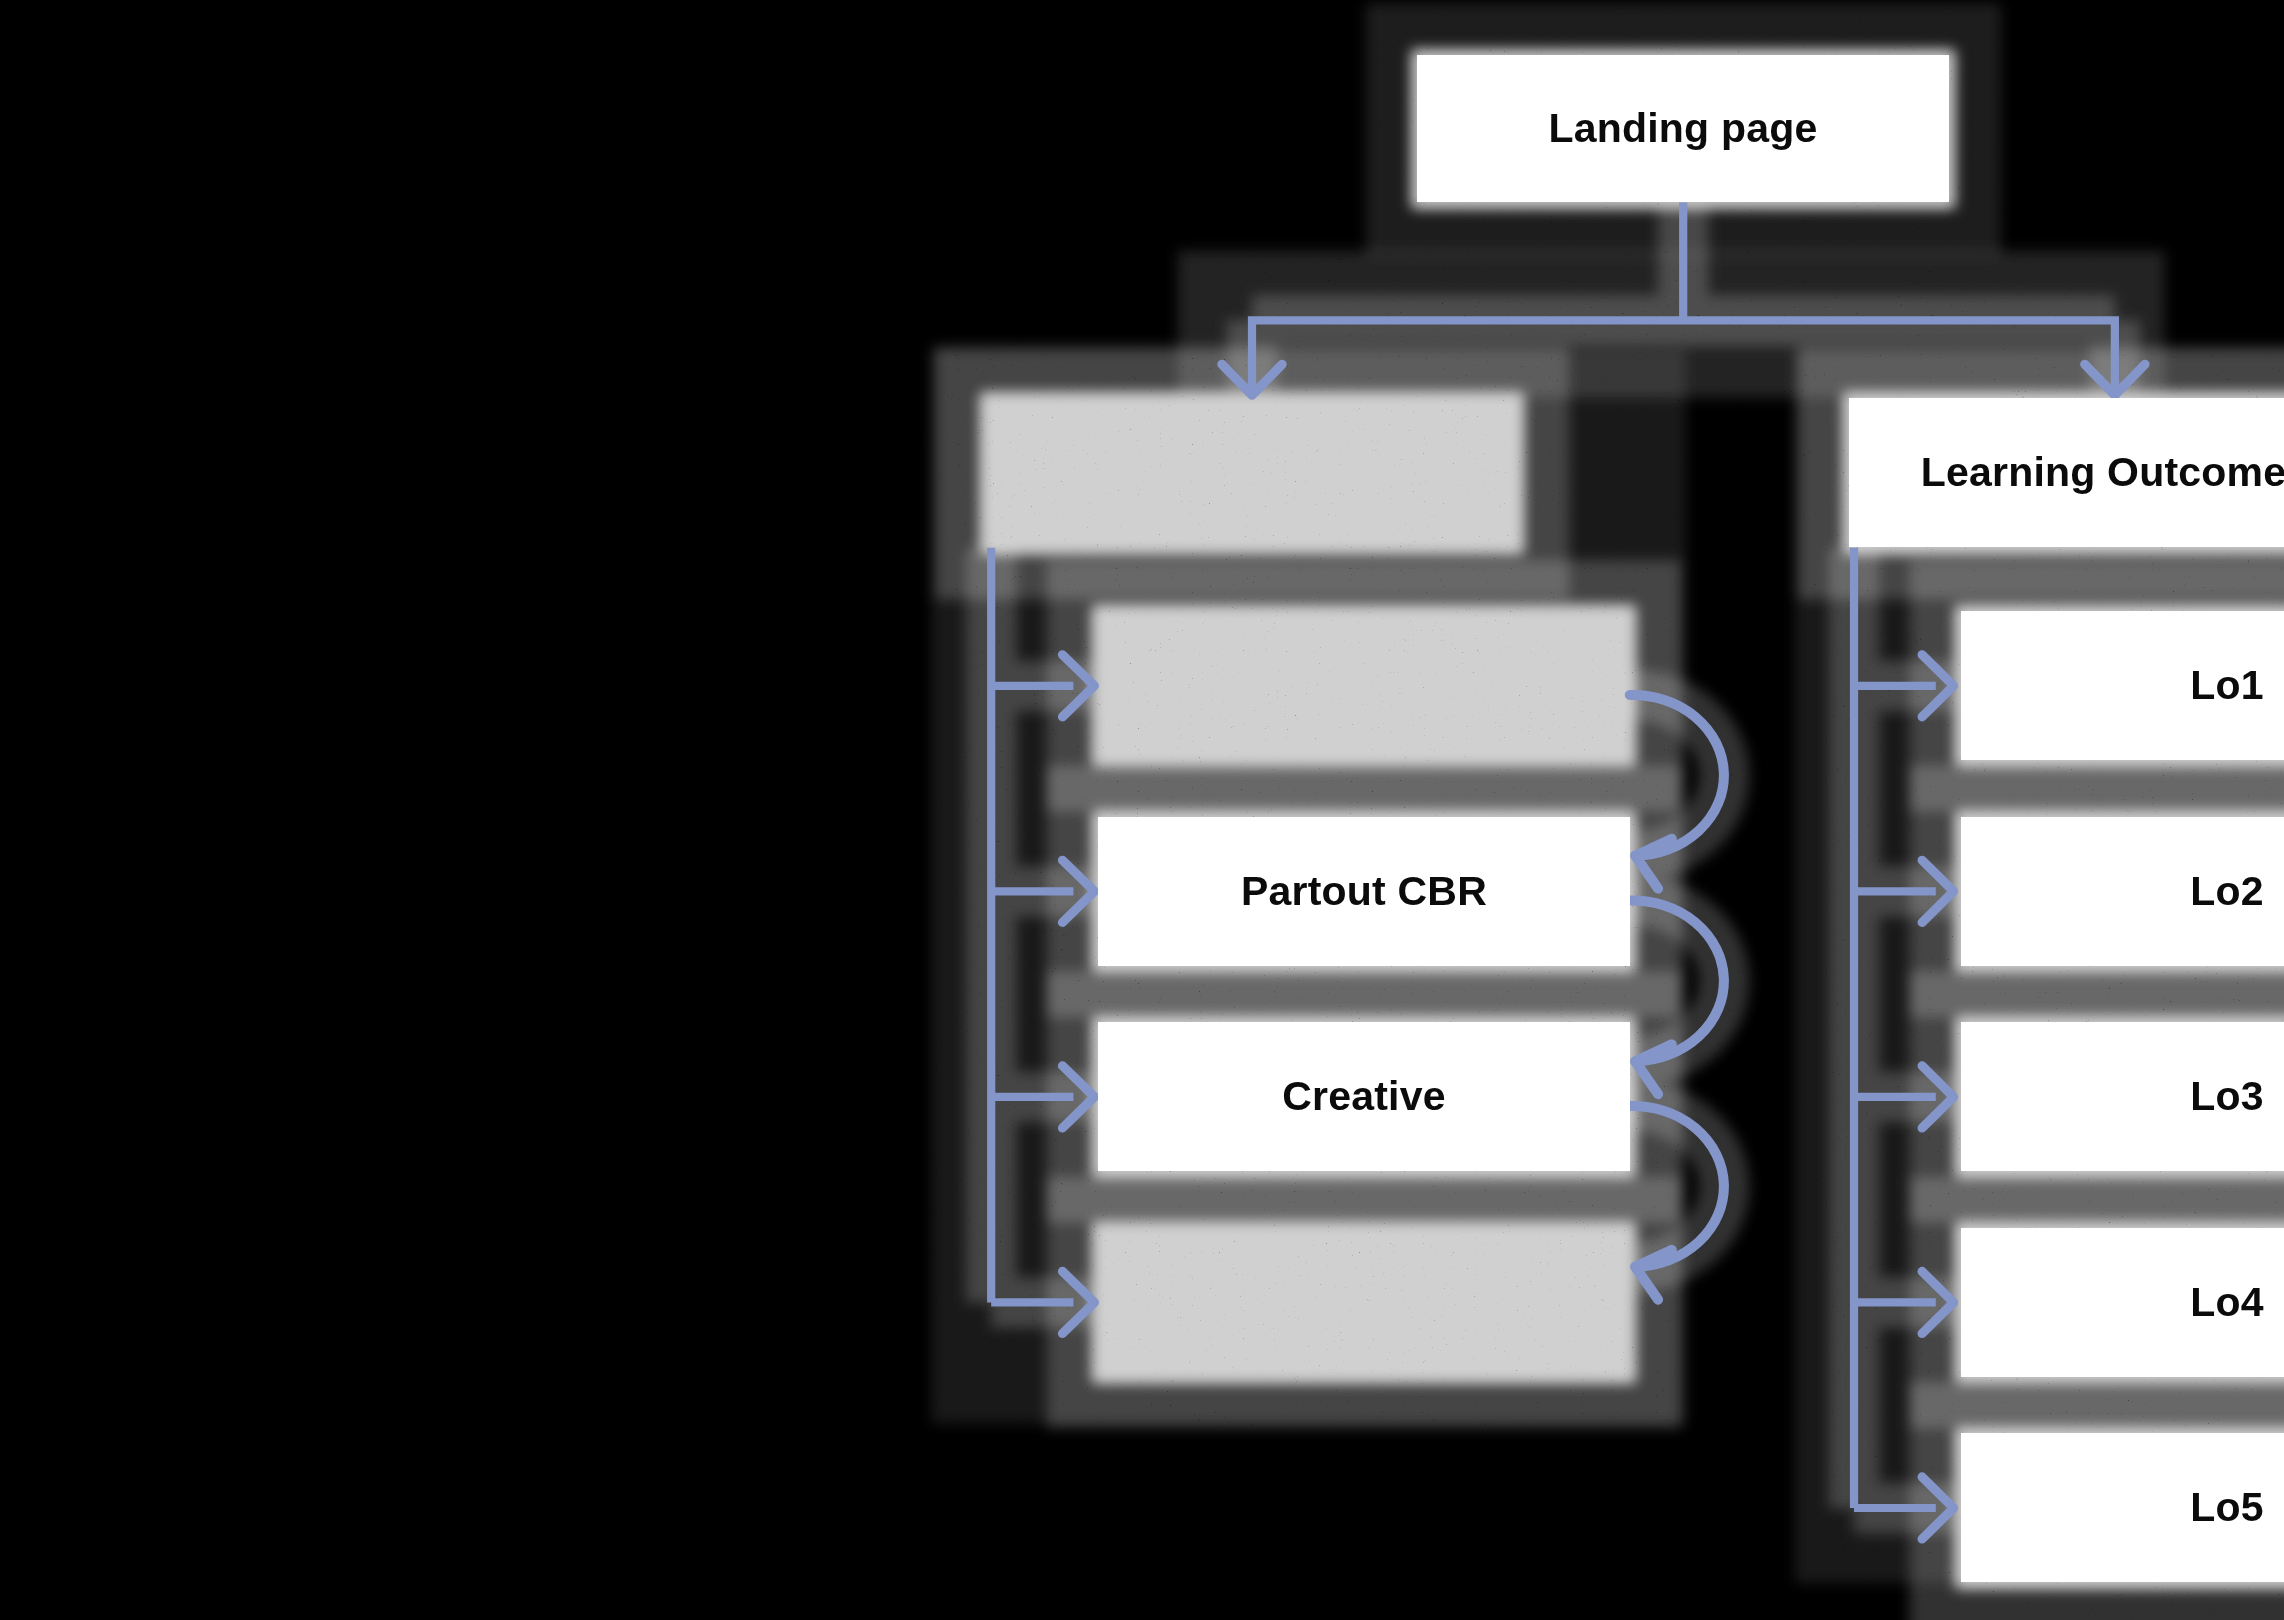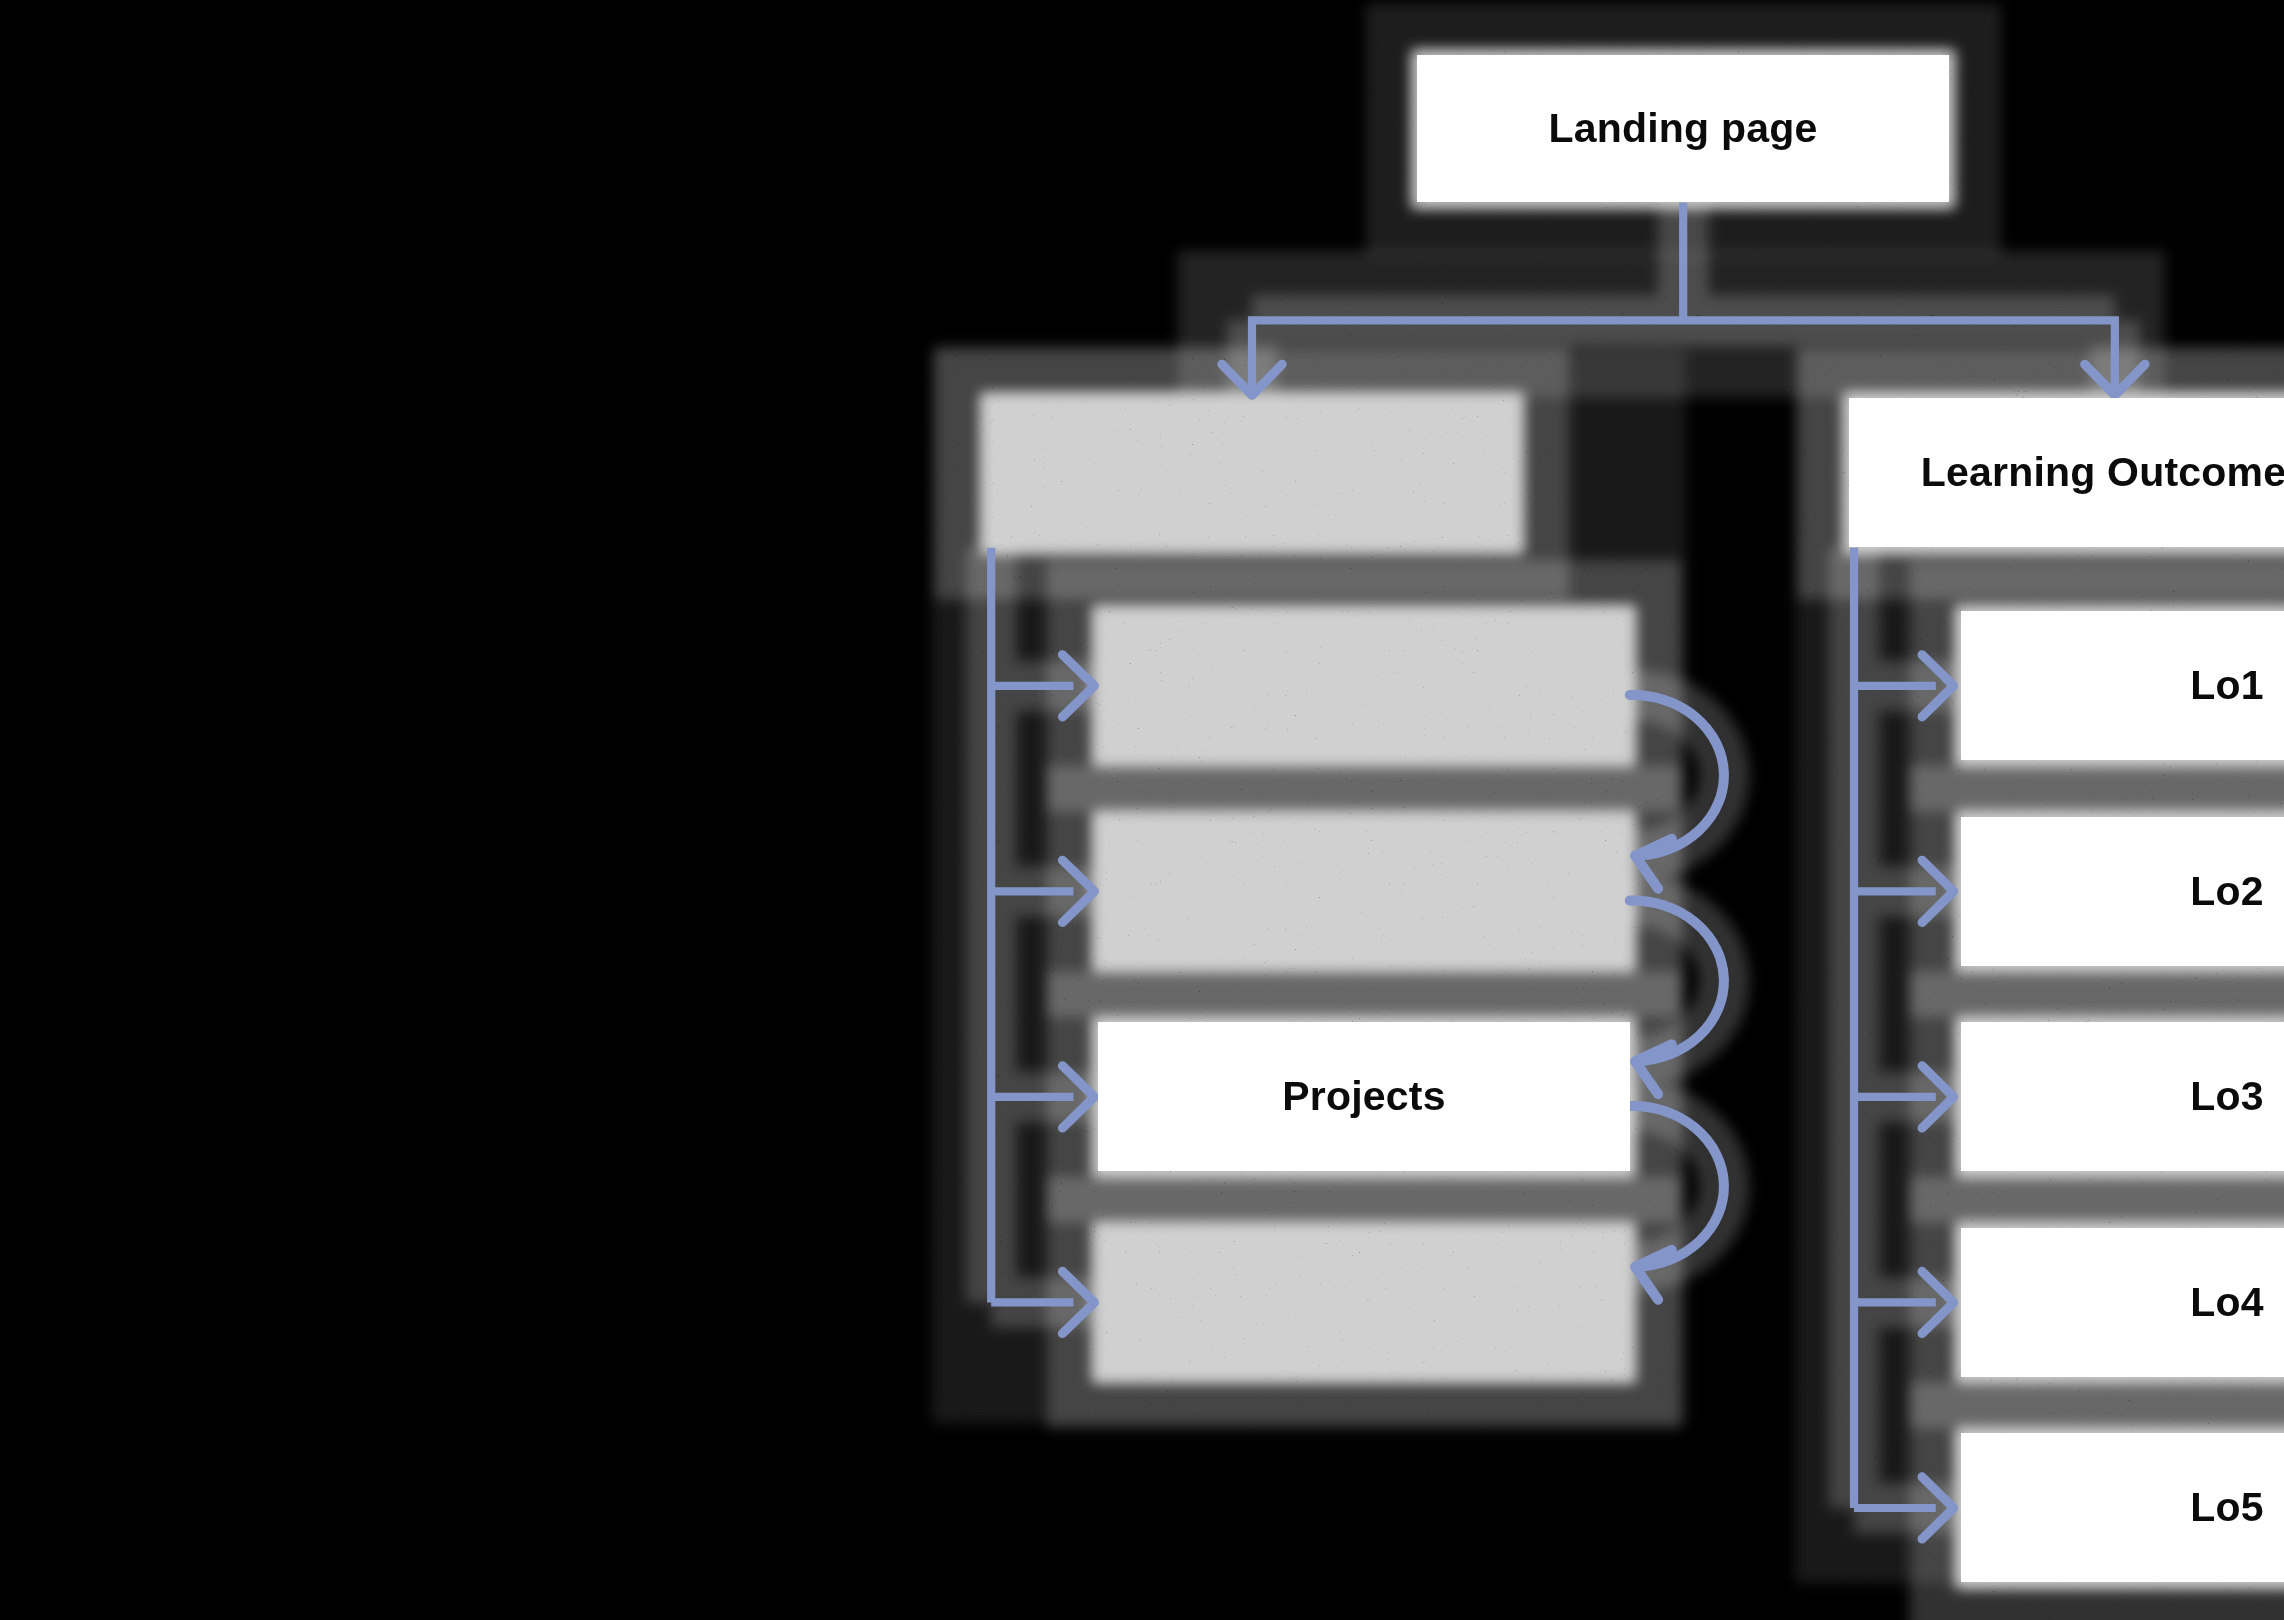--- a/index.html
+++ b/index.html
@@ -109,21 +109,22 @@
         <path class="cn" d="M5519 3295 L5469 3223 L5549 3186"></path>
       </g>
     </g>
   </svg>
 
   <div class="node" style="left:1417px;top:55px;width:532px;height:147px">Landing page</div>
 
 
   <div class="node" style="left:1849px;top:398px;width:532px;height:149px">Learning Outcomes</div>
 
-  <div class="node" style="left:1098px;top:1022px;width:532px;height:149px">Projects</div>
+  <div class="node" style="left:1098px;top:817px;width:532px;height:149px">Partout CBR</div>
+  <div class="node" style="left:1098px;top:1022px;width:532px;height:149px">Creative</div>
 
   <div class="node" style="left:1961px;top:611px;width:532px;height:149px">Lo1</div>
   <div class="node" style="left:1961px;top:817px;width:532px;height:149px">Lo2</div>
   <div class="node" style="left:1961px;top:1022px;width:532px;height:149px">Lo3</div>
   <div class="node" style="left:1961px;top:1228px;width:532px;height:149px">Lo4</div>
   <div class="node" style="left:1961px;top:1433px;width:532px;height:149px">Lo5</div>
 </div>
 
 
 </body></html>

